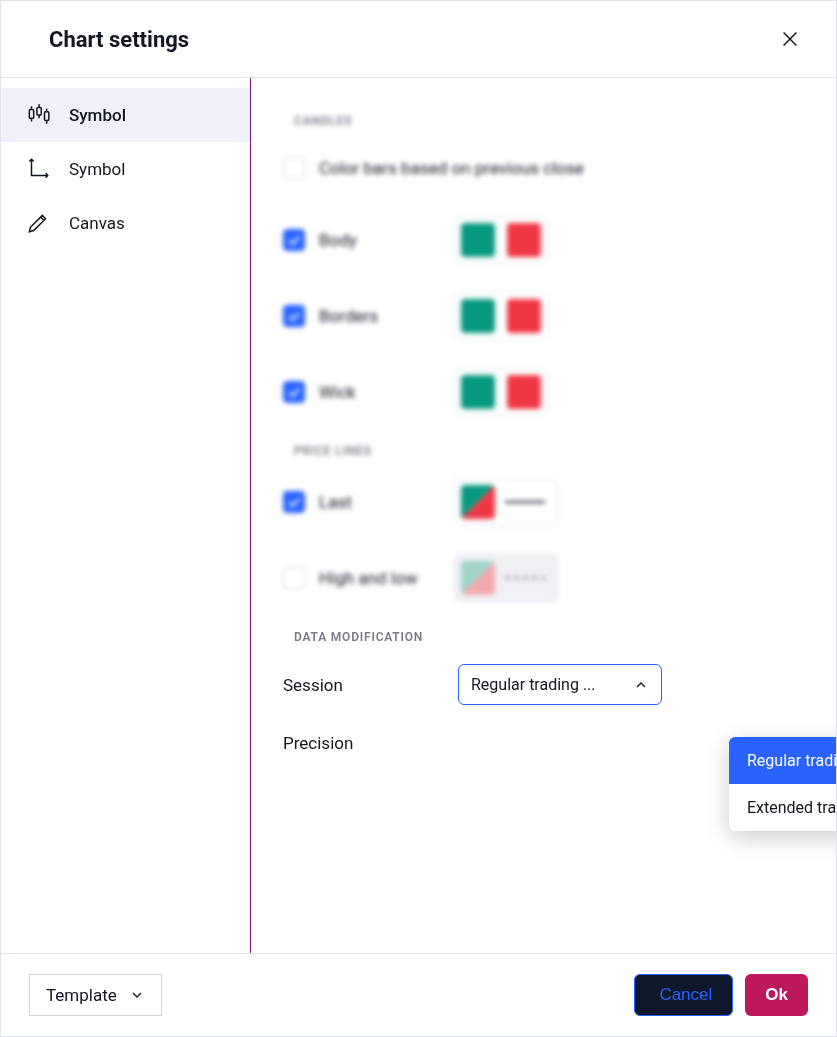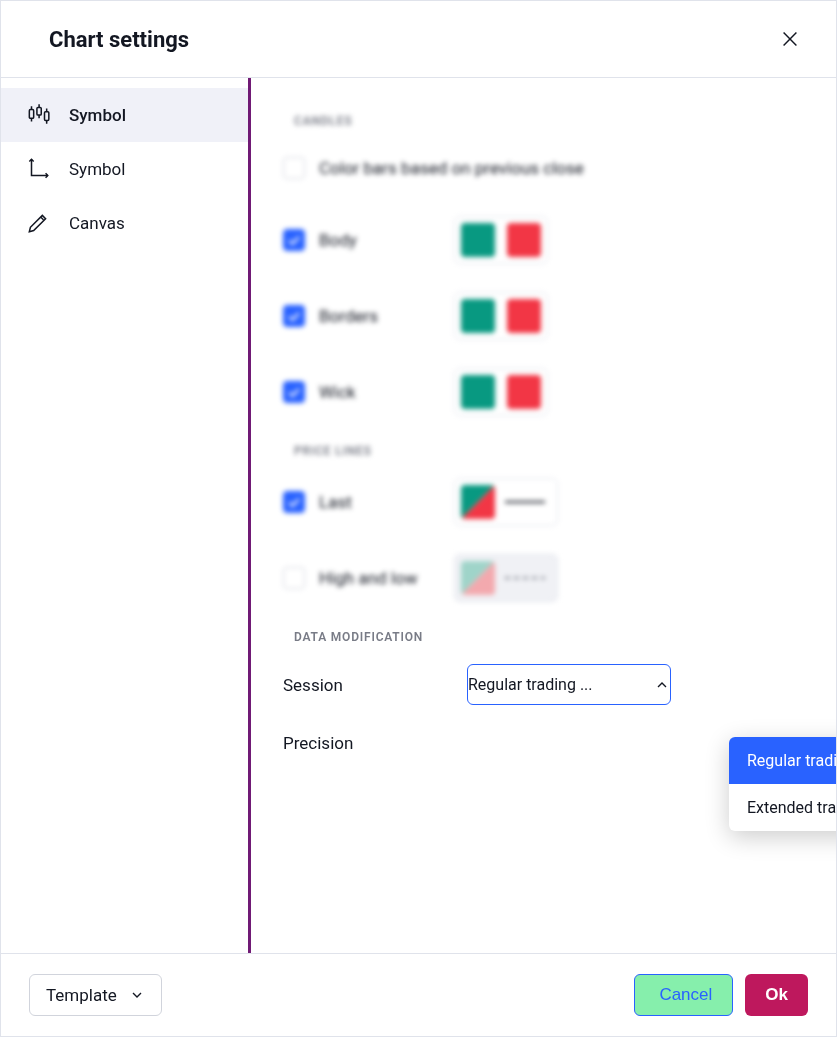--- a/index.html
+++ b/index.html
@@ -44,21 +44,21 @@
       align-items: center;
       justify-content: center;
     }
     .body {
       display: flex;
       flex: 1;
       overflow: hidden;
     }
     .sidebar {
       width: 250px;
-      border-right: 3px solid #701a75;
+      border-right: 1px solid #701a75;
       padding-top: 10px;
     }
     .sidebar-item {
       display: flex;
       align-items: center;
       padding: 14px 24px;
       cursor: pointer;
       font-size: 17px;
       color: #131722;
       gap: 18px;
@@ -174,32 +174,31 @@
     .line-sample.dashed {
       background: repeating-linear-gradient(to right, #787b86 0 5px, transparent 5px 9px);
     }
     .data-mod .section-header {
       margin-top: 28px;
     }
     .form-row {
       display: flex;
       align-items: center;
       margin-bottom: 28px;
-      gap: 9px;
     }
     .form-label {
       font-size: 17px;
       color: #131722;
       width: 175px;
       flex-shrink: 0;
     }
     .select {
       border: 1px solid #d1d4dc;
       border-radius: 6px;
-      padding: 10px 0;
+      padding: 10px 12px;
       font-size: 16px;
       color: #131722;
       width: 204px;
       display: flex;
       justify-content: space-between;
       align-items: center;
       cursor: pointer;
       background: #fff;
     }
     .select.open {
@@ -240,40 +239,40 @@
       padding: 20px 28px;
       display: flex;
       justify-content: space-between;
       align-items: center;
     }
     .template-btn {
       display: flex;
       align-items: center;
       gap: 12px;
       border: 1px solid #d1d4dc;
-      border-radius: 6px;
+      border-radius: 0;
       padding: 10px 16px;
       font-size: 17px;
       color: #131722;
       cursor: pointer;
       background: #fff;
     }
     .footer-right {
       display: flex;
       gap: 12px;
     }
     .btn {
       border-radius: 6px;
       padding: 10px 20px;
       font-size: 17px;
       cursor: pointer;
       border: none;
     }
     .btn-cancel {
-      background: #86efac;
+      background: #0f172a;
       color: #2962ff;
       border: 1.5px solid #2962ff;
       padding-left: 24px;
     }
     .btn-ok {
       background: #be185d;
       color: #fff;
       font-weight: 600;
     }
   </style>

